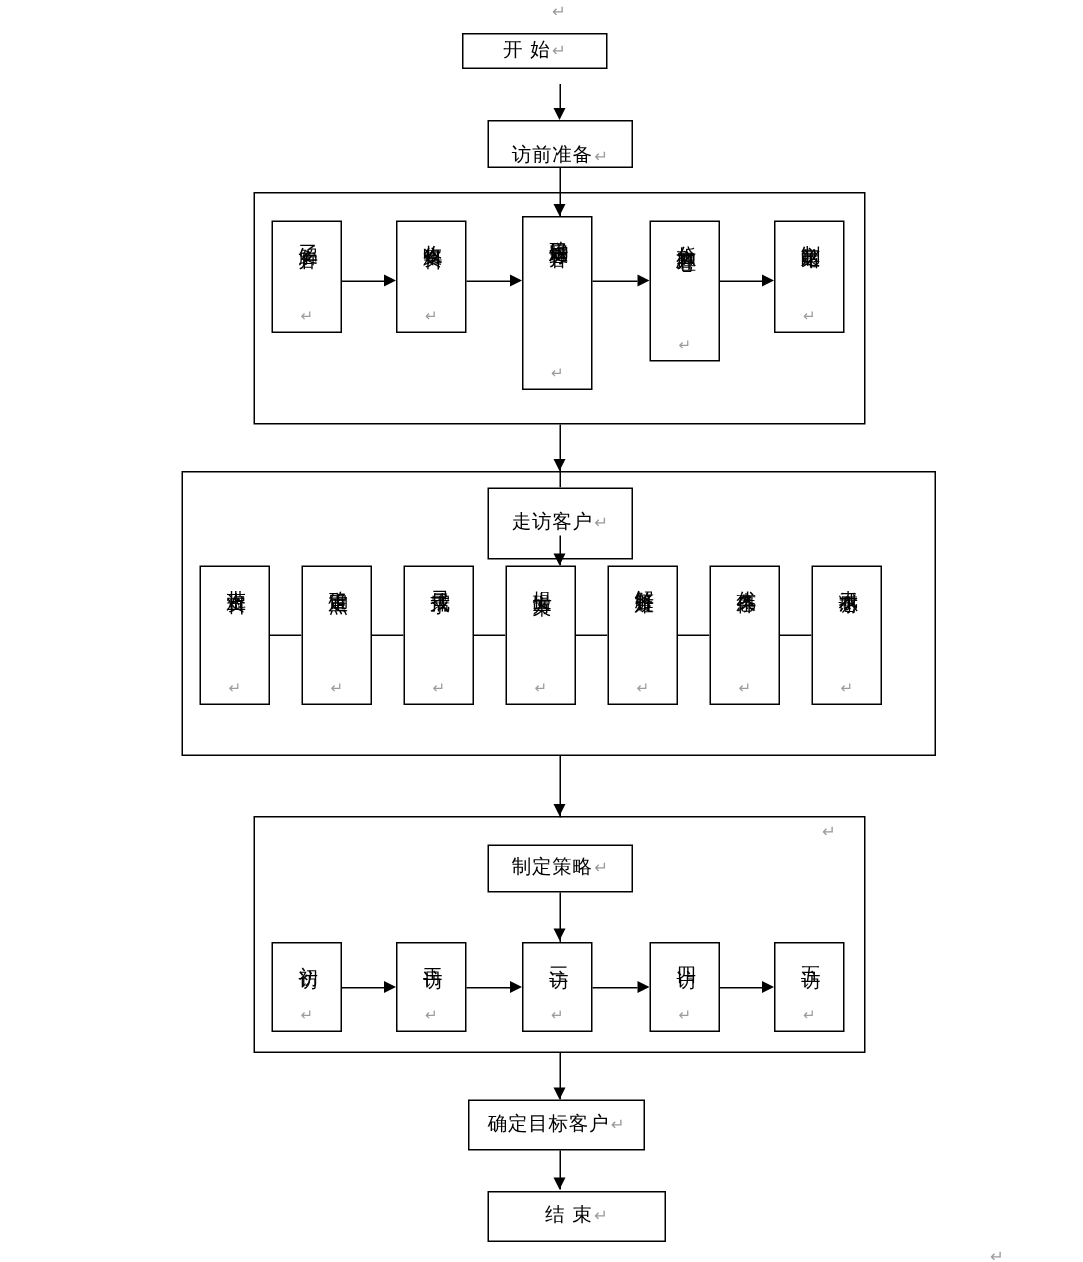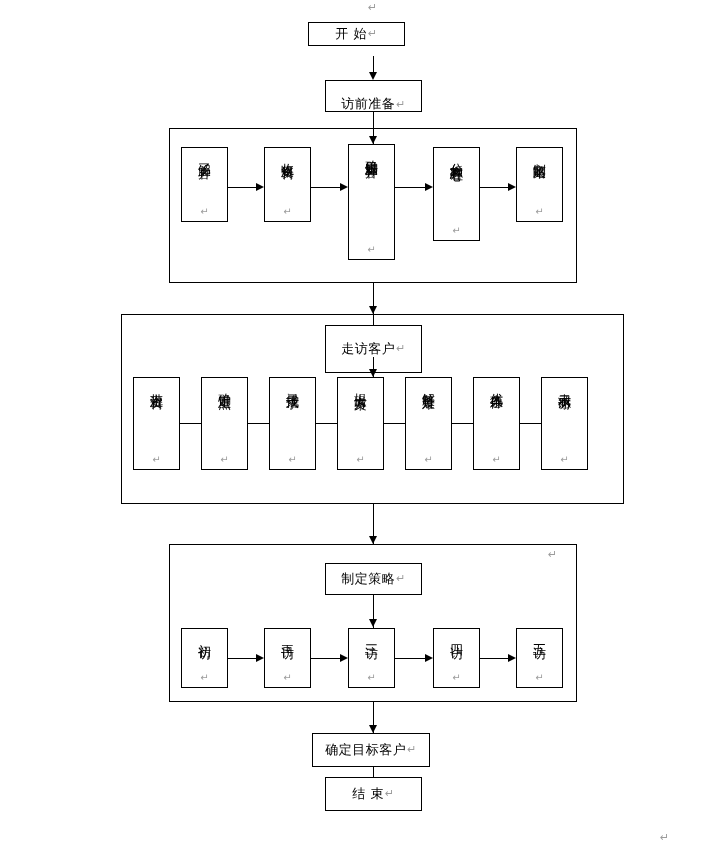--- a/index.html
+++ b/index.html
@@ -268,20 +268,20 @@
   <div class="arrow-down" style="left:369px; top:725px;"></div>
 
   <div class="box hbox" style="left:312px; top:733px; width:118px; height:34px;">
     <span class="label">确定目标客户</span>
       <span class="pilcrow-inline">↵</span>
   </div>
 
   <div class="vline" style="left:373px; top:767px; height:26px;"></div>
   <div class="arrow-down" style="left:369px; top:785px;"></div>
 
-  <div class="box hbox" style="left:325px; top:777px; width:97px; height:34px;">
+  <div class="box hbox" style="left:325px; top:794px; width:119px; height:34px;">
     <span class="label">结  束</span>
       <span class="pilcrow-inline">↵</span>
   </div>
 
   <div class="pilcrow" style="left:660px; top:832px;">↵</div>
 
 </div>
 
 </body></html>

